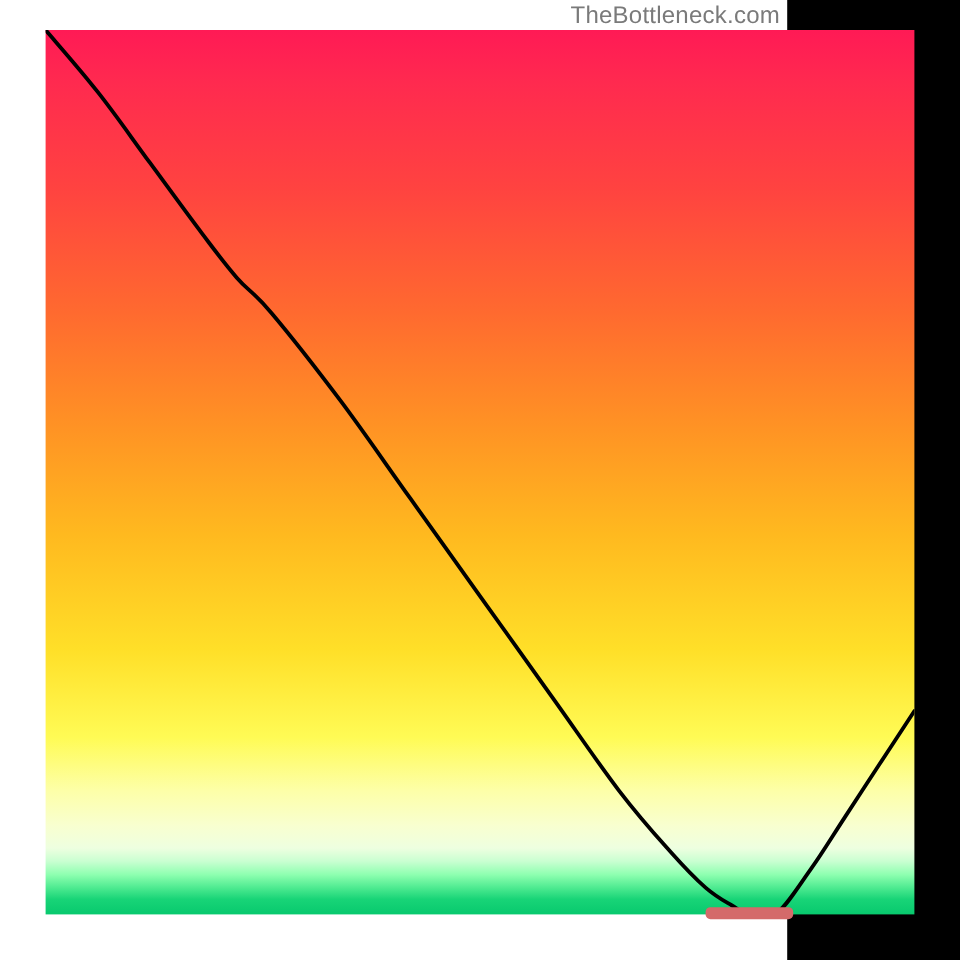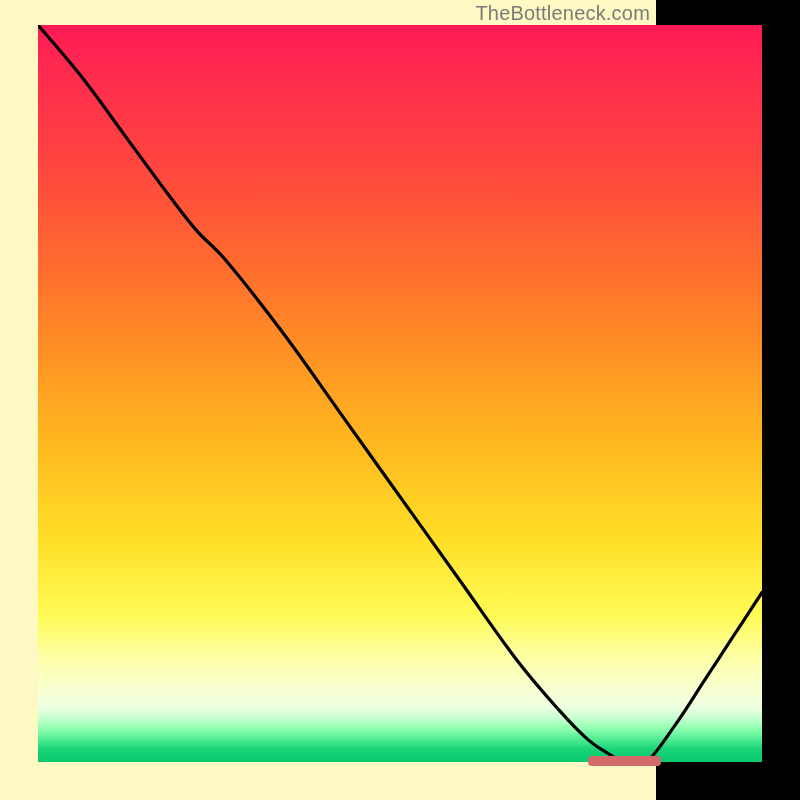--- a/index.html
+++ b/index.html
@@ -8,21 +8,21 @@
     width: 800px;
     height: 800px;
     background: #000;
     overflow: hidden;
     font-family: Arial, Helvetica, sans-serif;
   }
   .stage {
     position: relative;
     width: 656px;
     height: 800px;
-    background: #fef9c3;
+    background: #ffffff;
   }
   
   .plot {
     position: absolute;
     left: 38px;
     top: 25px;
     width: 724px;   
     height: 737px;  
     
     background: linear-gradient(

